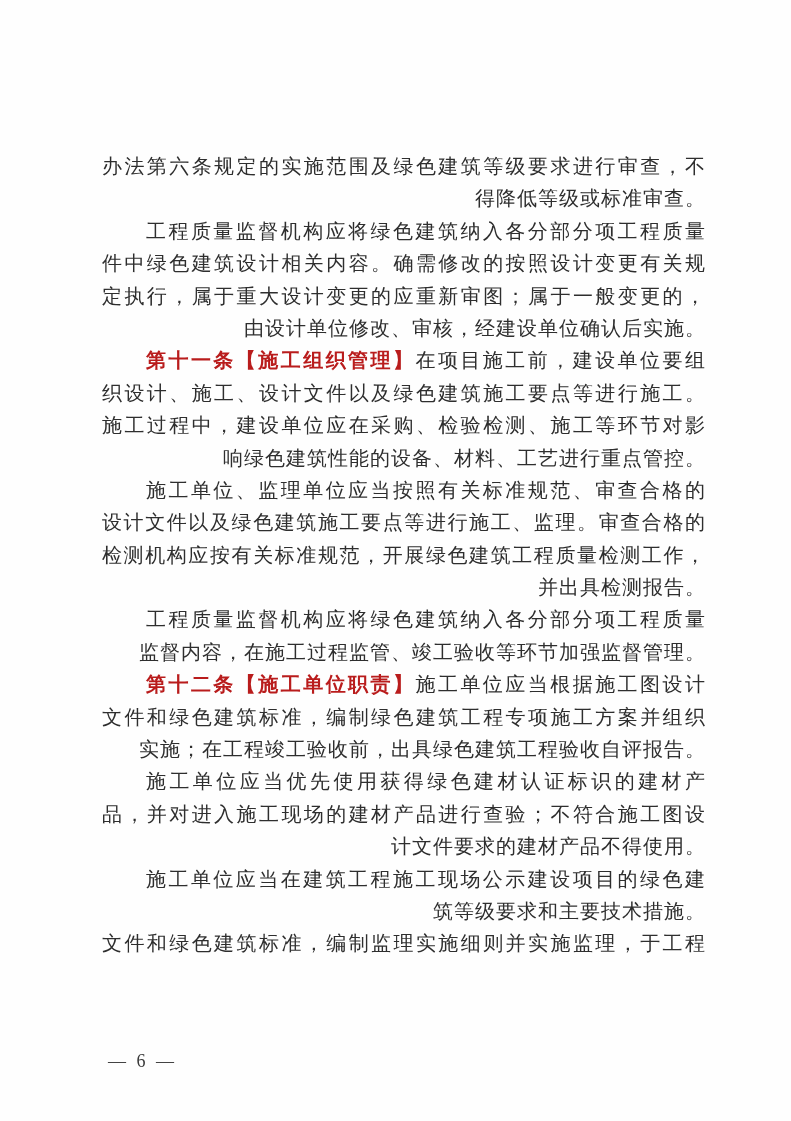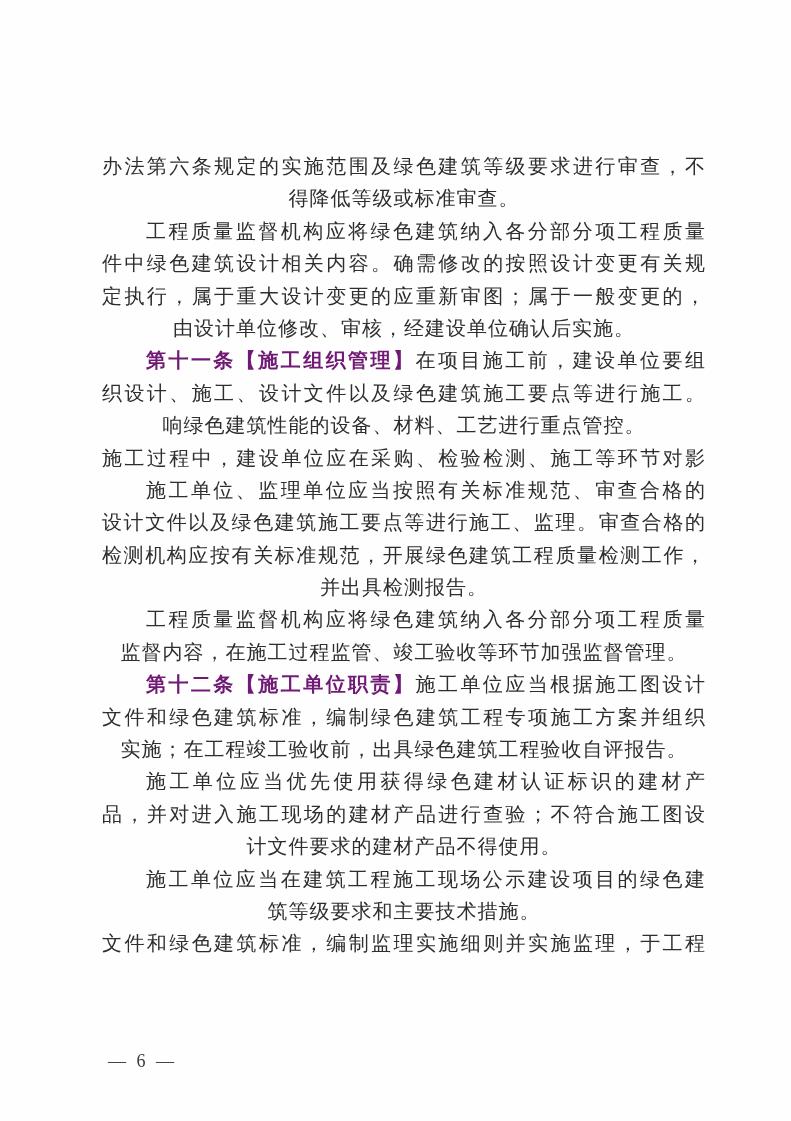--- a/index.html
+++ b/index.html
@@ -21,39 +21,39 @@
     top: 150px;
     width: 604px;
     color: #2e2e2e;
     font-size: 20px;
     letter-spacing: 1px;
   }
   .line {
     height: 32.4px;
     line-height: 32.4px;
     white-space: nowrap;
-    text-align: center;
+    text-align: right;
   }
   .line.fill {
     white-space: normal;
     text-align: justify;
     text-align-last: justify;
   }
   .line.indent {
     padding-left: 44px;
   }
   .line.indent.fill {
     width: 560px;
   }
   .seg {
     font-weight: 400;
   }
   .seg.bold {
     font-weight: 700;
-    color: #701a75;
+    color: #b91c1c;
   }
   .footer {
     position: absolute;
     left: 108px;
     top: 1051px;
     font-size: 18px;
     letter-spacing: 3px;
     color: #3a3a3a;
   }
 </style>
@@ -63,22 +63,22 @@
 <div class="page">
   <div class="text-block">
       <div class="line fill"><span class="seg">办法第六条规定的实施范围及绿色建筑等级要求进行审查，不</span></div>
       <div class="line"><span class="seg">得降低等级或标准审查。</span></div>
       <div class="line indent fill"><span class="seg">工程质量监督机构应将绿色建筑纳入各分部分项工程质量</span></div>
       <div class="line fill"><span class="seg">件中绿色建筑设计相关内容。确需修改的按照设计变更有关规</span></div>
       <div class="line fill"><span class="seg">定执行，属于重大设计变更的应重新审图；属于一般变更的，</span></div>
       <div class="line"><span class="seg">由设计单位修改、审核，经建设单位确认后实施。</span></div>
       <div class="line indent fill"><span class="seg bold">第十一条【施工组织管理】</span><span class="seg">在项目施工前，建设单位要组</span></div>
       <div class="line fill"><span class="seg">织设计、施工、设计文件以及绿色建筑施工要点等进行施工。</span></div>
+      <div class="line fill"><span class="seg">施工过程中，建设单位应在采购、检验检测、施工等环节对影</span></div>
       <div class="line"><span class="seg">响绿色建筑性能的设备、材料、工艺进行重点管控。</span></div>
-      <div class="line fill"><span class="seg">施工过程中，建设单位应在采购、检验检测、施工等环节对影</span></div>
       <div class="line indent fill"><span class="seg">施工单位、监理单位应当按照有关标准规范、审查合格的</span></div>
       <div class="line fill"><span class="seg">设计文件以及绿色建筑施工要点等进行施工、监理。审查合格的</span></div>
       <div class="line fill"><span class="seg">检测机构应按有关标准规范，开展绿色建筑工程质量检测工作，</span></div>
       <div class="line"><span class="seg">并出具检测报告。</span></div>
       <div class="line indent fill"><span class="seg">工程质量监督机构应将绿色建筑纳入各分部分项工程质量</span></div>
       <div class="line"><span class="seg">监督内容，在施工过程监管、竣工验收等环节加强监督管理。</span></div>
       <div class="line indent fill"><span class="seg bold">第十二条【施工单位职责】</span><span class="seg">施工单位应当根据施工图设计</span></div>
       <div class="line fill"><span class="seg">文件和绿色建筑标准，编制绿色建筑工程专项施工方案并组织</span></div>
       <div class="line"><span class="seg">实施；在工程竣工验收前，出具绿色建筑工程验收自评报告。</span></div>
       <div class="line indent fill"><span class="seg">施工单位应当优先使用获得绿色建材认证标识的建材产</span></div>

